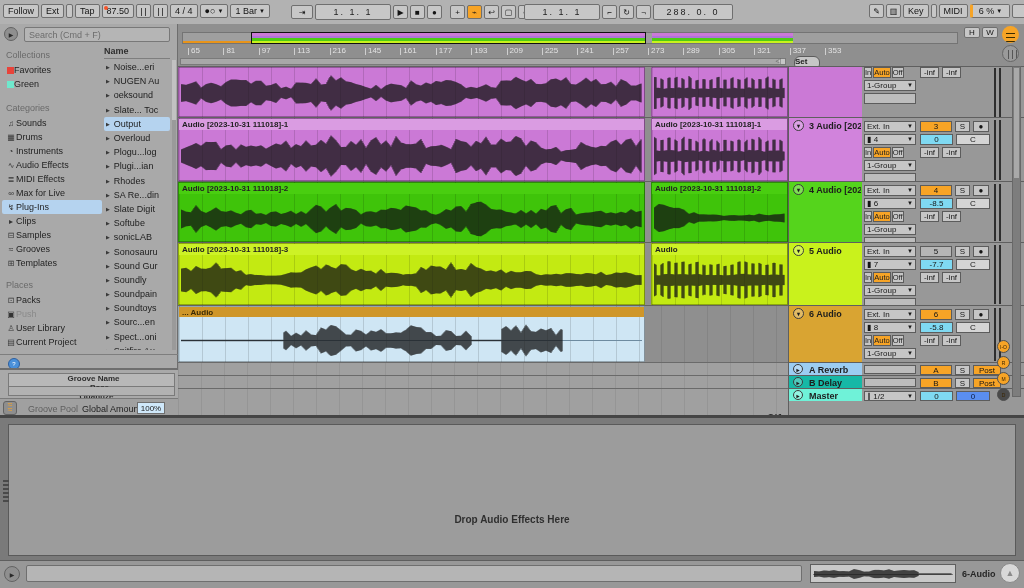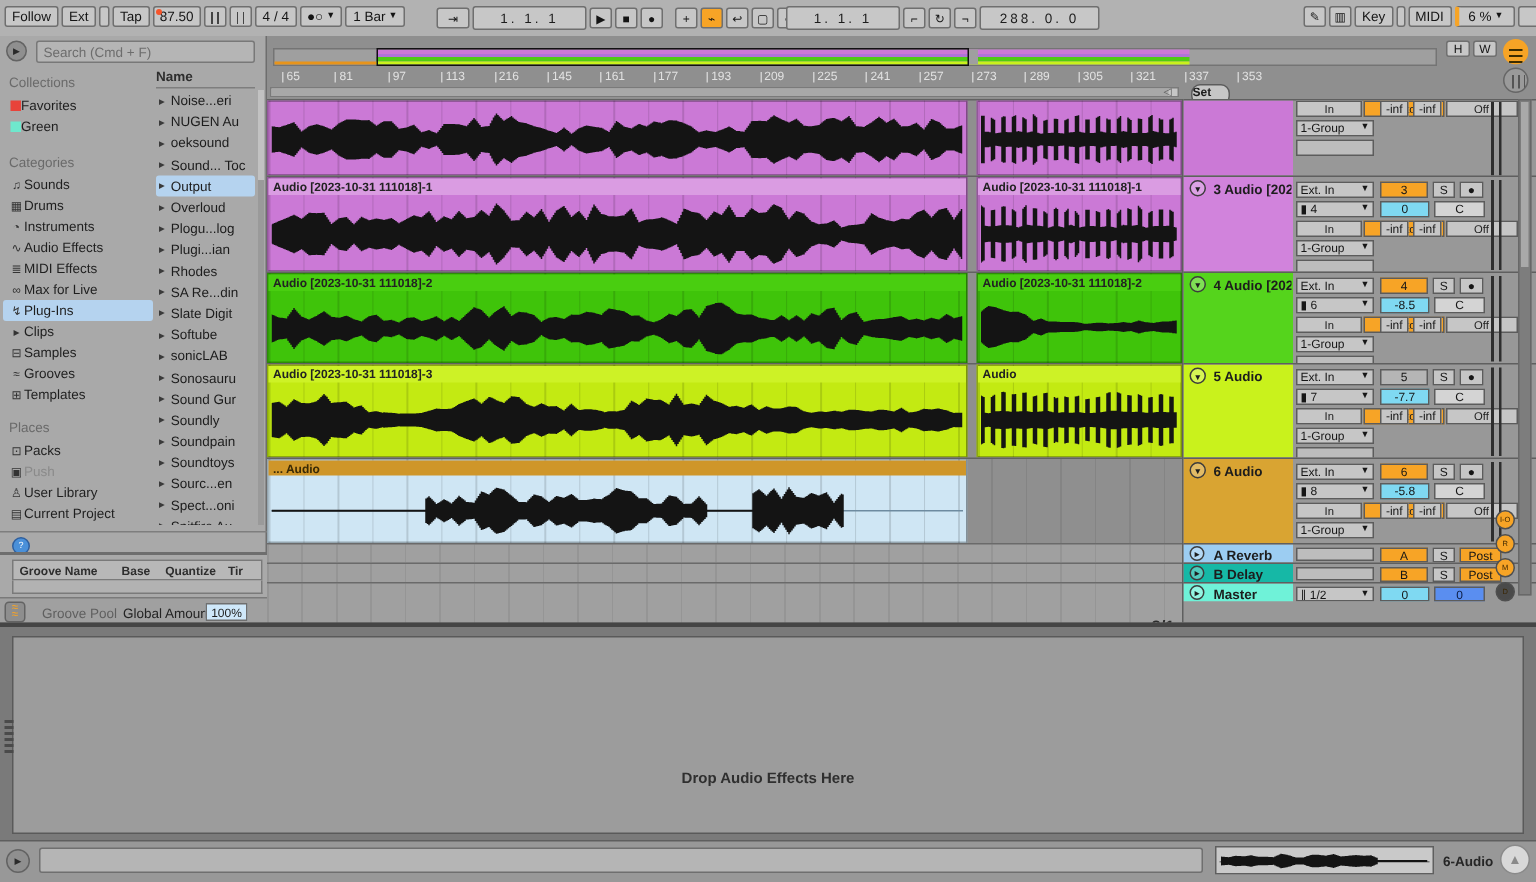--- a/index.html
+++ b/index.html
@@ -37,21 +37,21 @@
   #pluglist{position:absolute;left:0;top:14px;width:66px;height:290px;overflow:hidden;}
   .pitem{display:flex;align-items:center;height:14.2px;font-size:9px;gap:4px;padding-left:2px;white-space:nowrap;}
   .pitem .parrow{font-size:5px;color:#3a3a3a;flex:none;}
   .pitem.selected{background:#b5d3ef;border-radius:2px;}
   #listscroll{position:absolute;left:68px;top:14px;width:4px;height:290px;background:#9a9a9a;}
   #listscroll div{width:4px;height:60px;background:#c2c2c2;}
   #infobar{position:absolute;left:0;top:330px;width:178px;height:18px;border-top:1px solid #7e7e7e;}
   
   #groove{position:absolute;left:0;top:368px;width:178px;height:47px;background:#a9a9a9;border-top:2px solid #6e6e6e;}
   #groovehdr{position:absolute;left:8px;top:3px;width:167px;height:14px;background:#b8b8b8;border:1px solid #7a7a7a;box-sizing:border-box;
-       font-size:8px;font-weight:bold;color:#2e2e2e;display:flex;align-items:center;}
+       font-size:8px;font-weight:bold;color:#2e2e2e;display:flex;align-items:center;flex-direction:column;}
   #grooverow{position:absolute;left:8px;top:17px;width:167px;height:9px;background:#b2b2b2;border:1px solid #7a7a7a;border-top:none;box-sizing:border-box;}
   #groovebar{position:absolute;left:0px;top:28px;width:178px;height:19px;background:#a0a0a0;border-top:1px solid #7a7a7a;}
   #grooveicon{position:absolute;left:3px;top:2px;width:14px;height:14px;border-radius:3px;background:#8e8e8e;border:1px solid #636363;
        color:#f7a426;font-size:8px;line-height:5px;text-align:center;box-sizing:border-box;}
   .amountbox{position:absolute;left:137px;top:3px;width:28px;height:12px;background:#cfe8fa;border:1px solid #6f6f6f;
        font-size:8px;text-align:center;line-height:11px;box-sizing:border-box;}
   
   #arr{position:absolute;left:178px;top:24px;width:846px;height:391px;background:#8f8f8f;}
   #overview{position:absolute;left:4px;top:8px;width:776px;height:12px;background:#9f9f9f;border:1px solid #747474;box-sizing:border-box;}
   .ovstripe{position:absolute;}
@@ -90,21 +90,21 @@
   .fold{position:absolute;left:4px;top:2px;width:11px;height:11px;border-radius:50%;border:1px solid #3c3c3c;
         font-size:6px;display:flex;align-items:center;justify-content:center;background:rgba(255,255,255,0.25);box-sizing:border-box;}
   .mbox{position:absolute;background:#c6c6c6;border:1px solid #5c5c5c;font-size:8px;line-height:9px;color:#161616;
         text-align:center;box-sizing:border-box;overflow:hidden;white-space:nowrap;}
   .mbox.dd{display:flex;align-items:center;justify-content:space-between;padding:0 2px;text-align:left;}
   .mbox.orange{background:#f7a426;}
   .mbox.cyan{background:#7fd9f2;}
   .mbox.blue{background:#5a8ef0;color:#0a1a40;}
   .mbox.gray{background:#b5b5b5;}
   .monrow{position:absolute;display:flex;gap:1px;}
-  .monrow .mb{flex:none;background:#c6c6c6;border:1px solid #5c5c5c;font-size:7.5px;line-height:9px;padding:0 18px;box-sizing:border-box;}
+  .monrow .mb{flex:none;background:#c6c6c6;border:1px solid #5c5c5c;font-size:7.5px;line-height:9px;padding:0 0;box-sizing:border-box;}
   .monrow .mb.on{background:#f7a426;}
   .meters{position:absolute;width:10px;background:repeating-linear-gradient(90deg,#2e2e2e 0 2px,transparent 2px 5px);background-size:7px 100%;background-repeat:no-repeat;}
   .sidetoggles{position:absolute;left:819px;top:316px;display:flex;flex-direction:column;gap:3px;}
   .sidetoggles .st{width:13px;height:13px;border-radius:50%;border:1px solid #4f4f4f;font-size:5px;display:flex;align-items:center;justify-content:center;color:#3a2500;box-sizing:border-box;}
   #vscroll{position:absolute;left:834px;top:42px;width:9px;height:331px;background:#7d7d7d;border:1px solid #686868;box-sizing:border-box;}
   #vscroll div{margin:1px;width:5px;height:110px;background:#a9a9a9;}
   #setcluster{position:absolute;left:612px;top:32px;width:234px;height:24px;}
   #setpill{position:absolute;left:4px;top:0px;width:26px;height:14px;border-radius:6px;background:#c6c6c6;border:1px solid #5c5c5c;
         font-size:8px;font-weight:bold;text-align:left;line-height:10px;box-sizing:border-box;}
   .setcirc{position:absolute;top:13px;width:10px;height:10px;border-radius:50%;background:#c6c6c6;border:1px solid #5c5c5c;box-sizing:border-box;
@@ -296,21 +296,21 @@
             <span>NUGEN Au</span>
           </div>
 
           <div class="pitem">
             <span class="parrow">▶</span>
             <span>oeksound</span>
           </div>
 
           <div class="pitem">
             <span class="parrow">▶</span>
-            <span>Sound... Toc</span>
+            <span>Slate... Toc</span>
           </div>
 
           <div class="pitem selected">
             <span class="parrow">▶</span>
             <span>Output</span>
           </div>
 
           <div class="pitem">
             <span class="parrow">▶</span>
             <span>Overloud</span>

